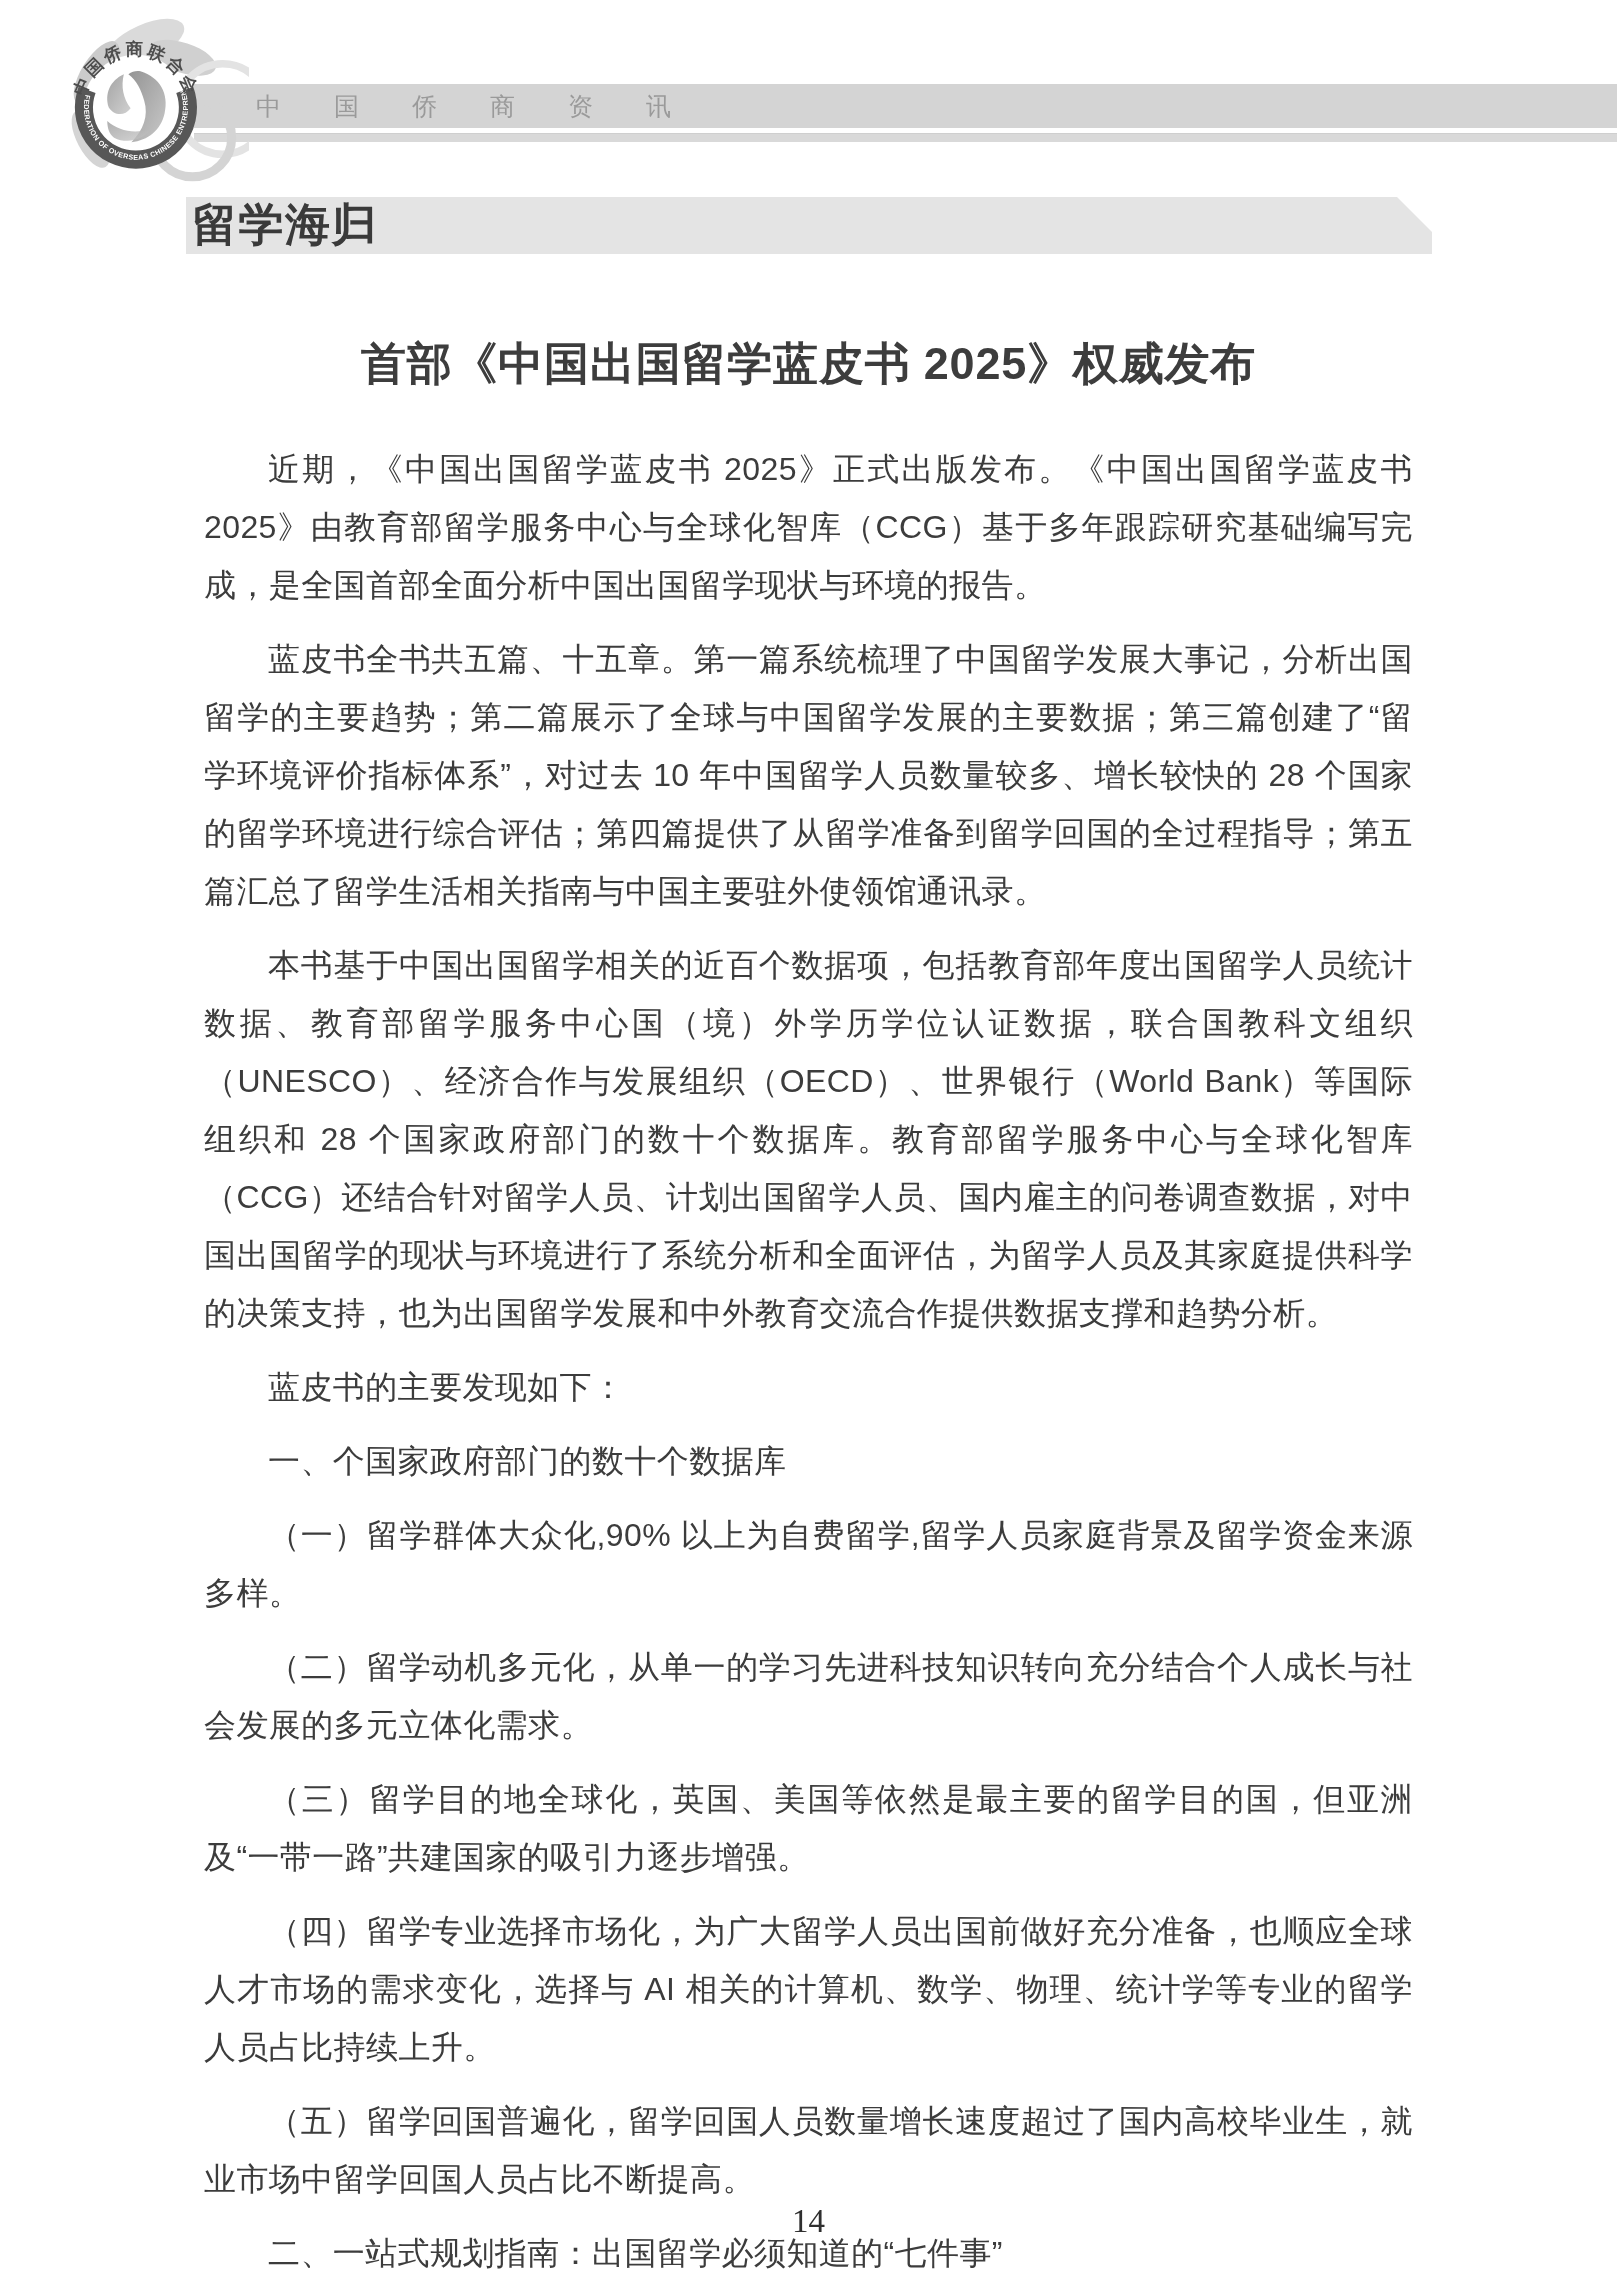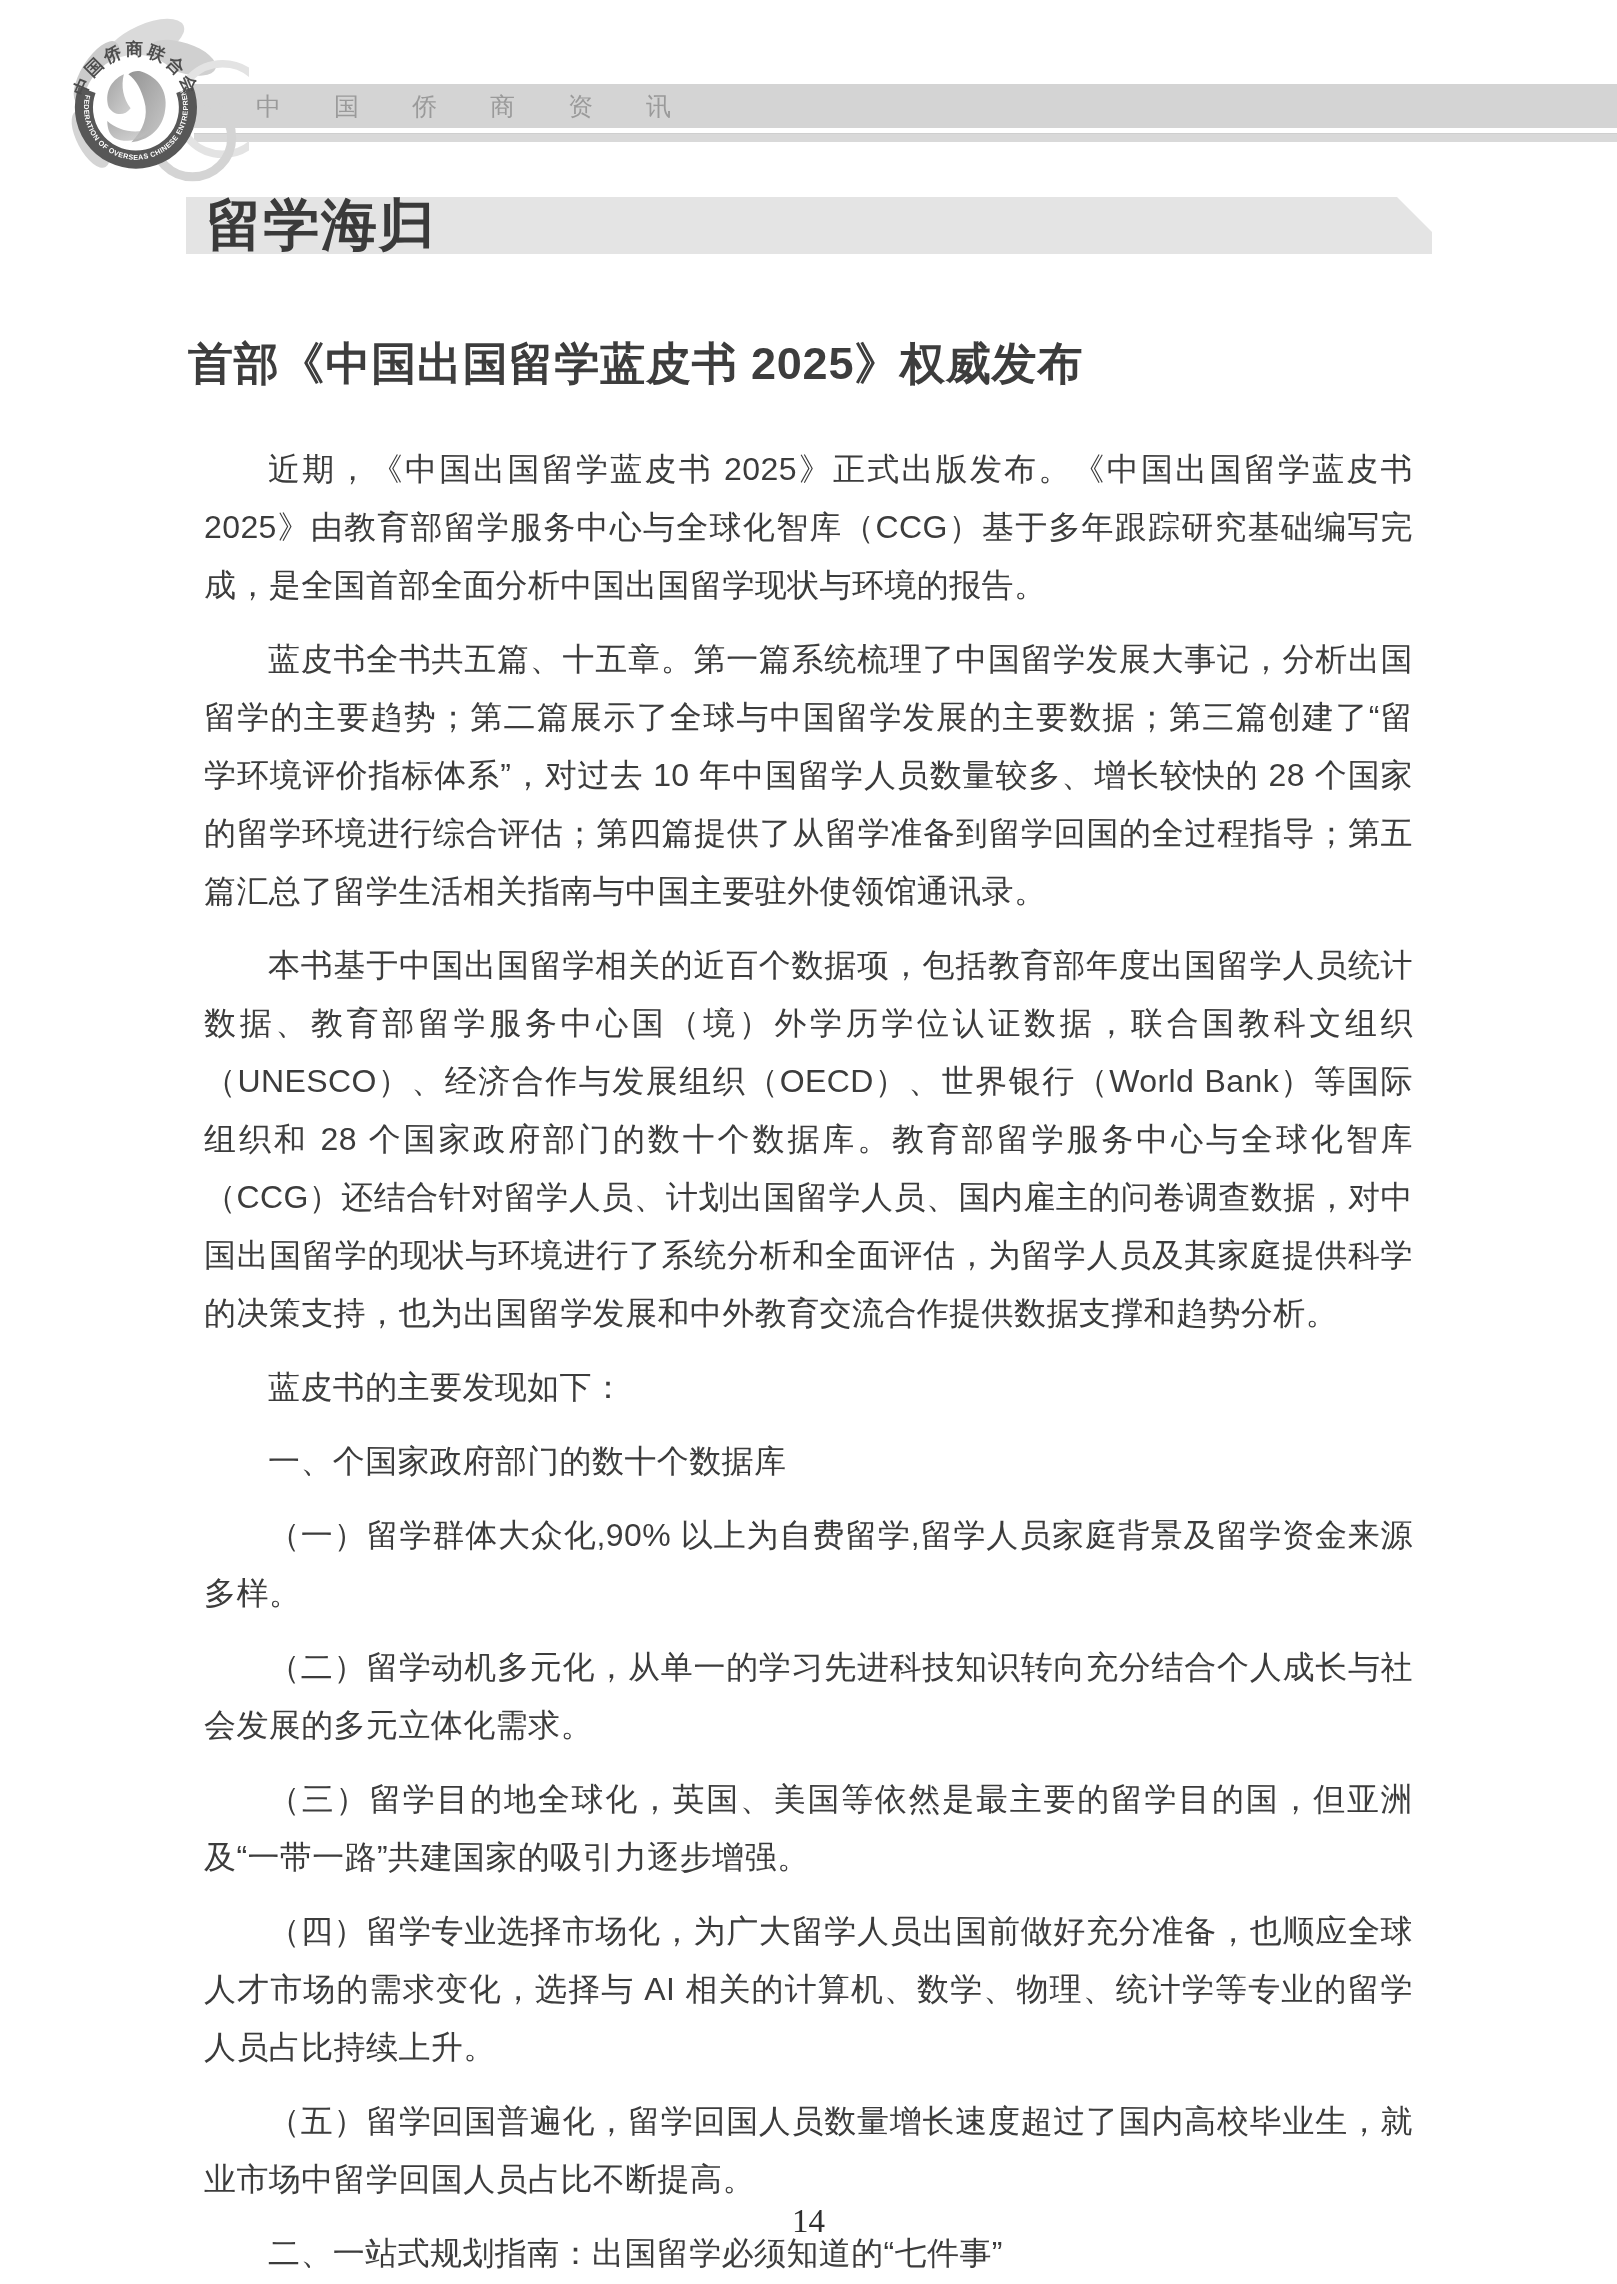--- a/index.html
+++ b/index.html
@@ -24,30 +24,30 @@
   }
   
   .logo{position:absolute;left:53px;top:16.6px;width:196px;height:184px;}
   
   .section-banner{
     position:absolute;left:186px;top:197px;width:1246px;height:57px;
     background:#e4e4e4;
     clip-path:polygon(0 0, calc(100% - 35px) 0, 100% 35px, 100% 100%, 0 100%);
   }
   .section-label{
-    display:inline-block;padding-left:20px;
+    display:inline-block;padding-left:6px;
     font-family:"Liberation Serif","DejaVu Serif",serif;
-    font-weight:700;font-size:56px;line-height:57px;letter-spacing:1.5px;
+    font-weight:700;font-size:45px;line-height:57px;letter-spacing:1.5px;
     color:#3a3a3a;
   }
   
   .article-title{
     position:absolute;left:188px;width:1241px;top:339px;margin:0;
     font-size:45px;line-height:50px;font-weight:800;letter-spacing:0.8px;
-    color:#3d3d3d;text-align:left;white-space:nowrap;
+    color:#3d3d3d;text-align:center;white-space:nowrap;
   }
   .article-body{
     position:absolute;left:188px;width:1241px;top:424px;
     color:#3c3c3c;
   }
   .article-body p{
     margin:16px;font-size:32px;line-height:58px;font-weight:400;
     text-align:justify;text-justify:inter-ideograph;text-indent:2em;
     letter-spacing:0.4px;
   }

